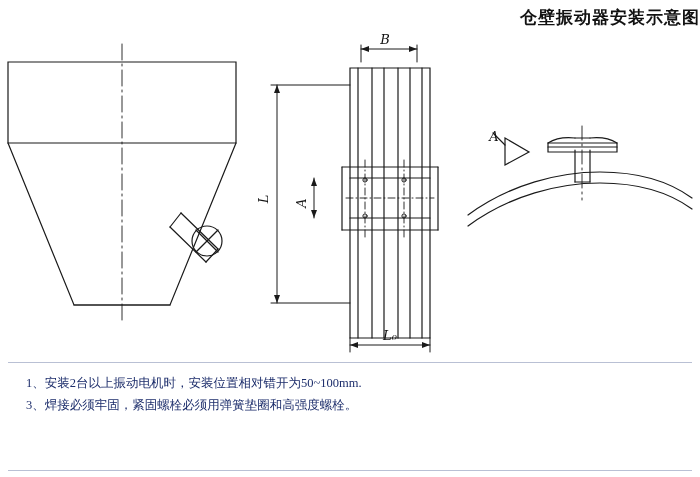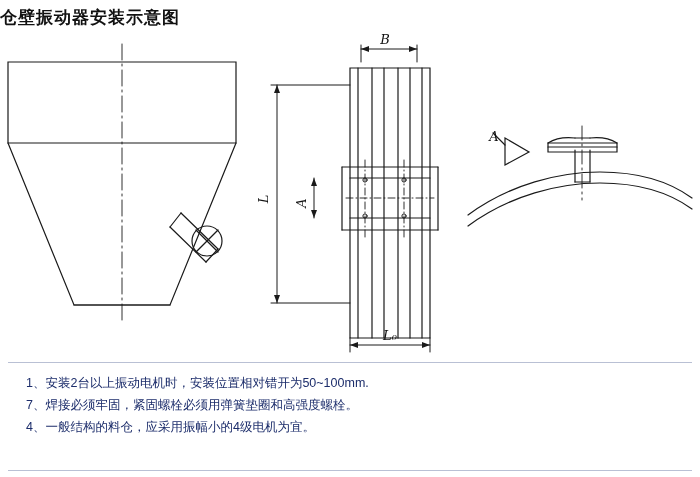--- a/index.html
+++ b/index.html
@@ -17,21 +17,21 @@
   #page {
     position: relative;
     width: 700px;
     height: 477px;
   }
   #title {
     position: absolute;
     left: 0;
     top: 6px;
     width: 700px;
-    text-align: left;
+    text-align: right;
     font-size: 17px;
     font-weight: bold;
     color: #111;
     letter-spacing: 1px;
     font-family: "DejaVu Sans", "Liberation Sans", sans-serif;
   }
   svg.figure {
     position: absolute;
     left: 0;
     top: 0;
@@ -40,21 +40,21 @@
     position: absolute;
     left: 26px;
     top: 372px;
     width: 660px;
   }
   .note-line {
     font-size: 12.5px;
     color: #1c2d6b;
     line-height: 22px;
     white-space: nowrap;
-    font-family: Liberation Sans, sans-serif;
+    font-family: Liberation Serif, serif;
   }
   .sep {
     position: absolute;
     left: 8px;
     top: 362px;
     width: 684px;
     height: 1px;
     background: #b9c0d4;
   }
   .sep2 {
@@ -195,18 +195,17 @@
     <text class="lbl" x="268" y="199" text-anchor="middle" transform="rotate(-90 268 199)">L</text>
     <text class="lbl" x="306" y="203" text-anchor="middle" transform="rotate(-90 306 203)">A</text>
     <text class="lbl" x="390" y="340" text-anchor="middle">L₀</text>
     <text class="lbl" x="494" y="141" text-anchor="middle">A</text>
   </svg>
 
   <div class="sep"></div>
 
   <div class="notes">
     <div class="note-line">1、安装2台以上振动电机时，安装位置相对错开为50~100mm.</div>
-    <div class="note-line">7、焊接必须牢固，紧固螺栓必须用弹簧垫圈和高强度螺栓。</div>
-    <div class="note-line">4、一般结构的料仓，应采用振幅小的4级电机为宜。</div>
+    <div class="note-line">3、焊接必须牢固，紧固螺栓必须用弹簧垫圈和高强度螺栓。</div>
   </div>
 
   <div class="sep2"></div>
 </div>
 
 </body></html>

